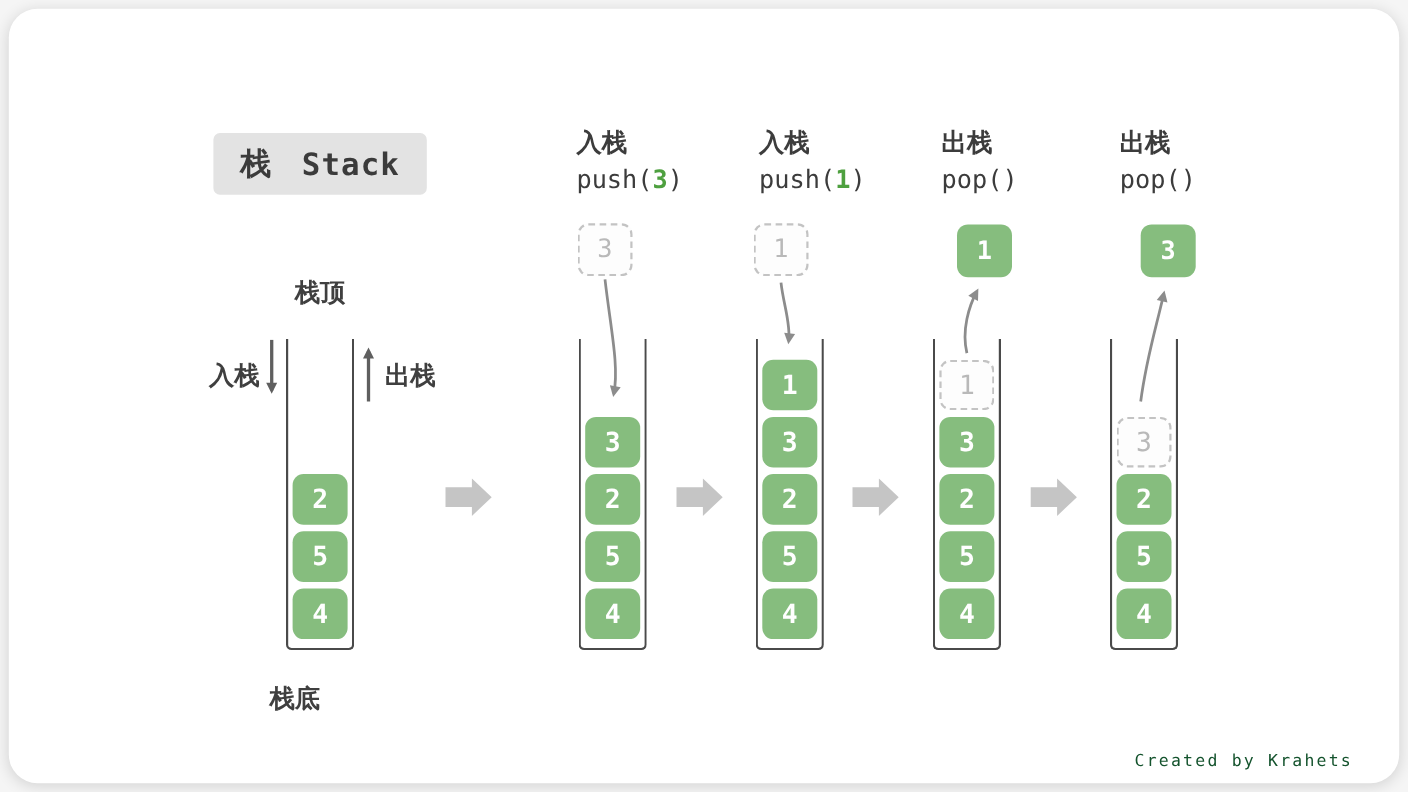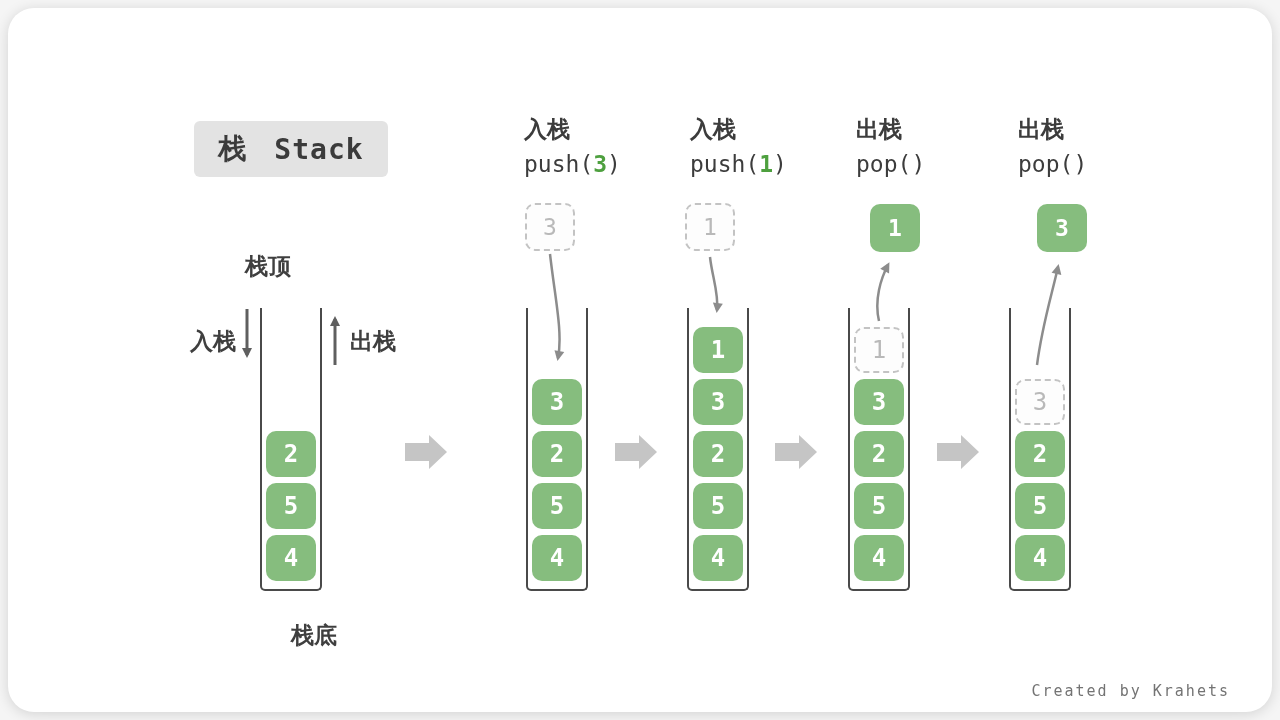--- a/index.html
+++ b/index.html
@@ -43,21 +43,21 @@
   .float-box{
     position:absolute;width:50px;height:48px;box-sizing:border-box;border-radius:10px;
     display:flex;align-items:center;justify-content:center;
     font:500 23px "DejaVu Sans Mono",monospace;
   }
   .float-box.dashed{border:2px dashed #c3c3c3;background:#fdfdfd;color:#b9b9b9;}
   .float-box.solid{background:#86bd7e;color:#ffffff;font-weight:700;}
   .overlay{position:absolute;left:0;top:0;width:1280px;height:720px;pointer-events:none;}
   .watermark{
     position:absolute;right:42px;top:674px;
-    font:500 15px "DejaVu Sans Mono",monospace;color:#737373;letter-spacing:2px;
+    font:500 15px "DejaVu Sans Mono",monospace;color:#14532d;letter-spacing:2px;
   }
 </style>
 </head>
 <body>
 
 <div class="card">
 
   <div class="title-box">
     <span class="title-zh">栈</span>
     <span class="title-en">Stack</span>
@@ -78,22 +78,22 @@
   <div class="step-header" style="left:1010px">
     <div class="step-op">出栈</div>
     <div class="step-code"><span>pop(</span><span class="arg"></span><span>)</span></div>
   </div>
 
   <div class="float-box dashed" style="left:517px;top:195px">3</div>
   <div class="float-box dashed" style="left:677px;top:195px">1</div>
   <div class="float-box solid" style="left:862px;top:196px">1</div>
   <div class="float-box solid" style="left:1029px;top:196px">3</div>
 
-  <div class="zh-label" style="left:237px;top:243px;width:92px;text-align:left">栈顶</div>
-  <div class="zh-label" style="left:237px;top:612px;width:92px;text-align:right">栈底</div>
+  <div class="zh-label" style="left:237px;top:243px;width:92px;text-align:center">栈顶</div>
+  <div class="zh-label" style="left:237px;top:612px;width:92px;text-align:left">栈底</div>
   <div class="zh-label" style="left:160px;top:318px;width:68px;text-align:right">入栈</div>
   <div class="zh-label" style="left:342px;top:318px">出栈</div>
 
   <div class="stack" style="left:252px">
     <div class="block" style="top:123px">2</div>
     <div class="block" style="top:175px">5</div>
     <div class="block" style="top:227px">4</div>
   </div>
 
   <div class="stack" style="left:518px">

